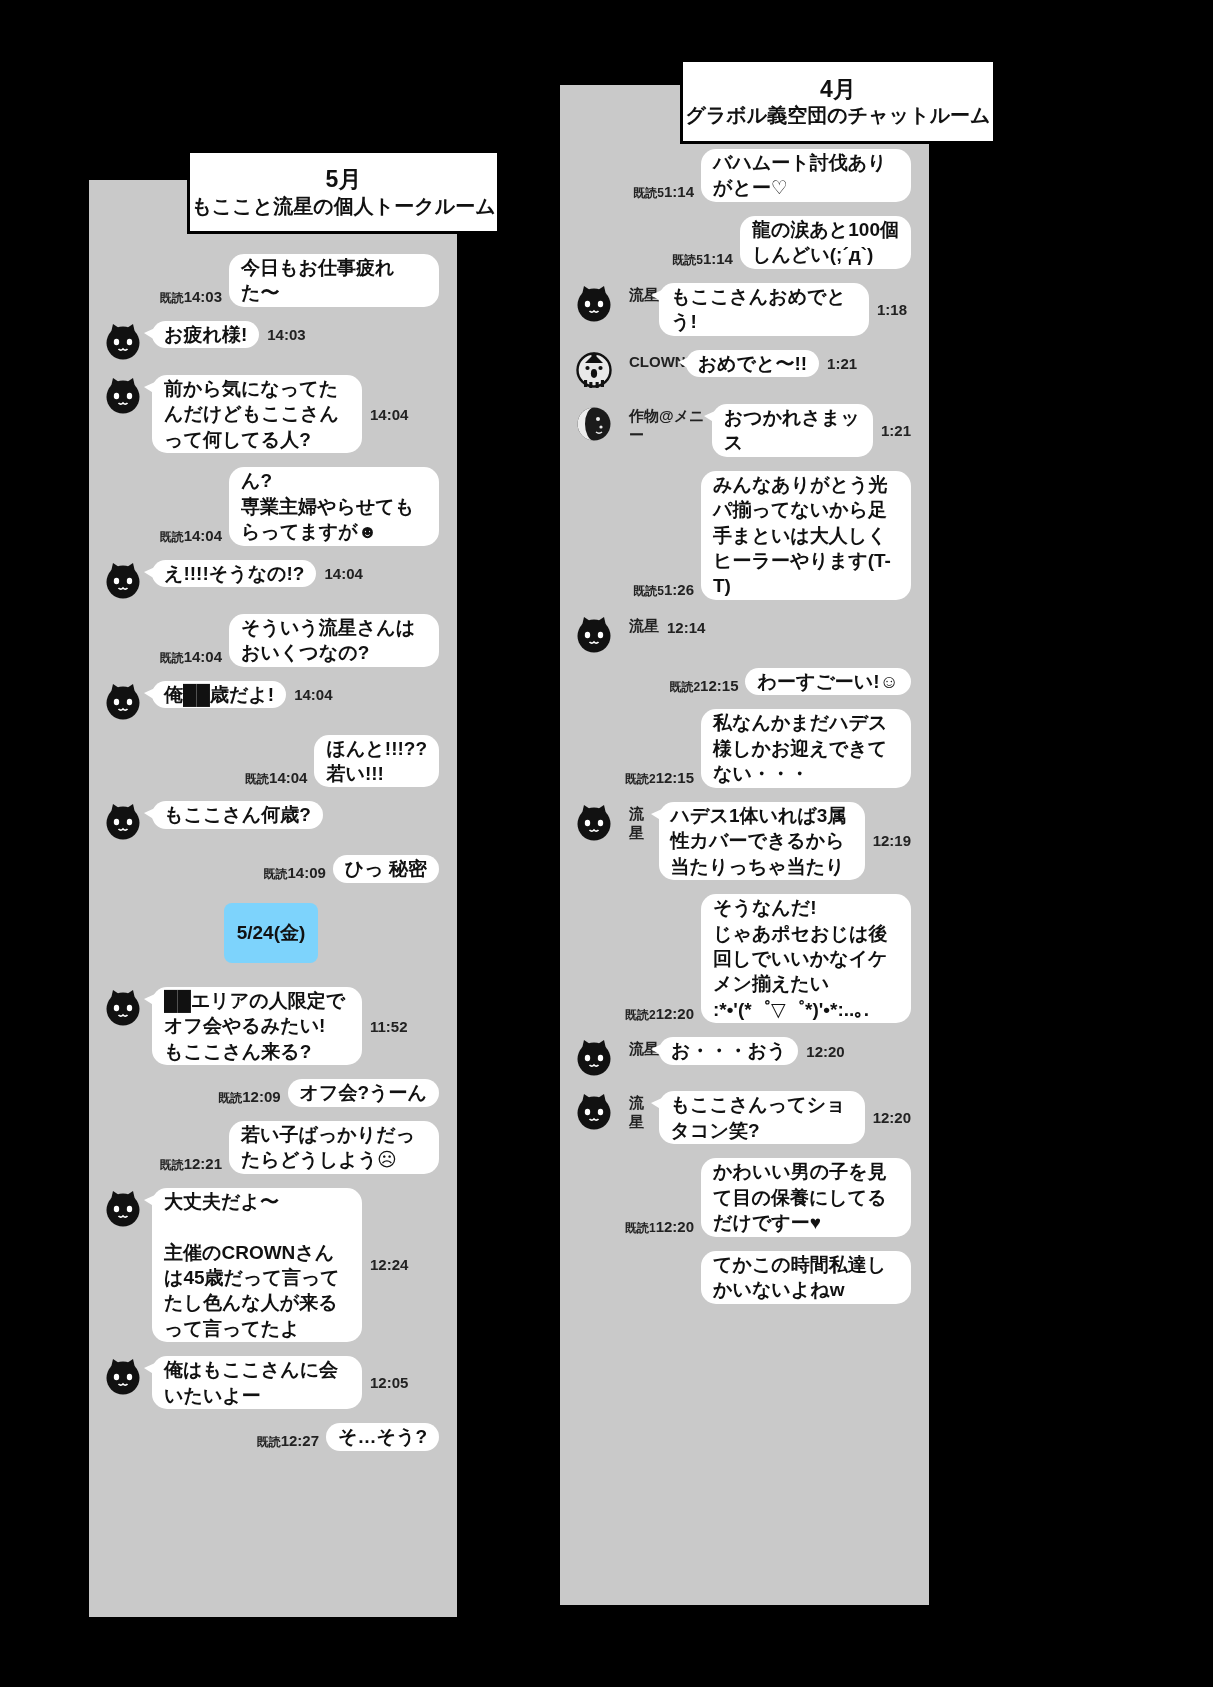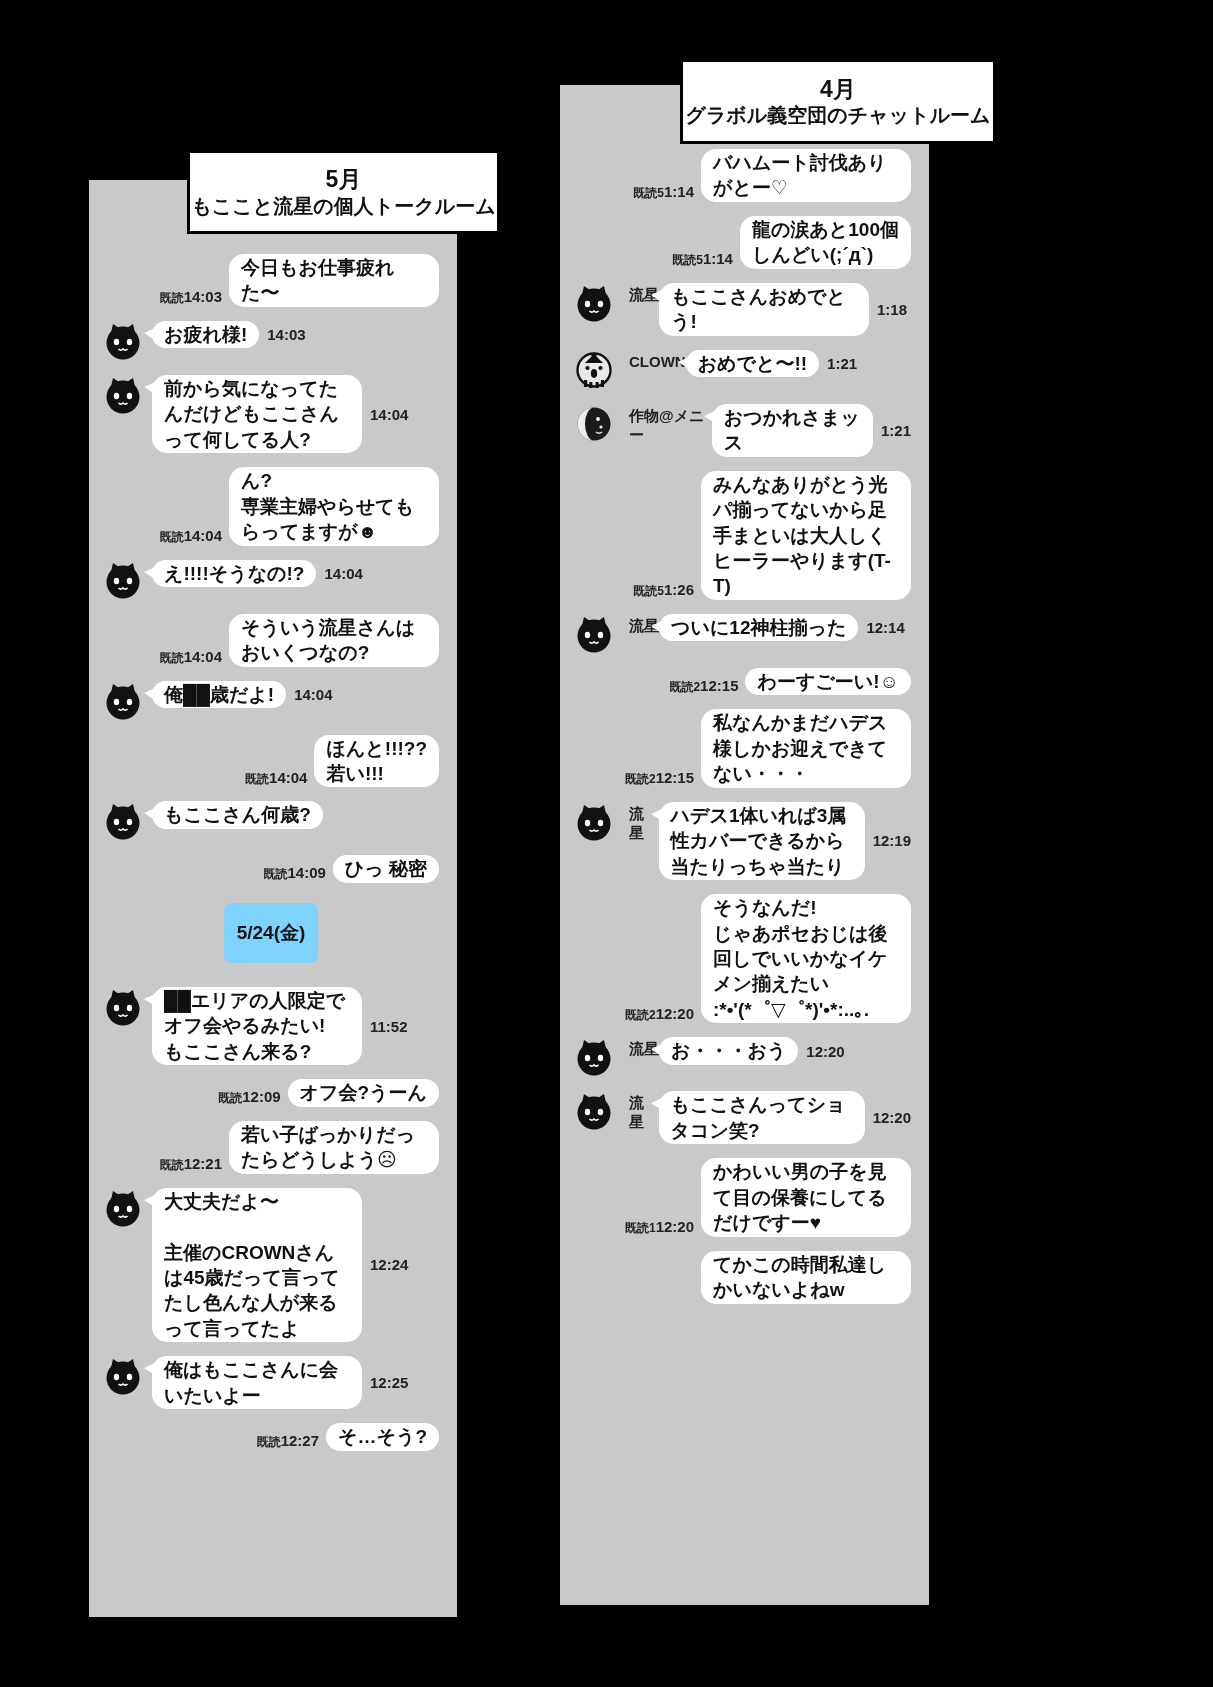--- a/index.html
+++ b/index.html
@@ -134,21 +134,20 @@
               <path d="M33 16 L30 3 L21 9 Z" fill="#111"></path>
               <circle cx="20" cy="22" r="16.5" fill="#111"></circle>
               <ellipse cx="13.5" cy="21" rx="2.7" ry="3.2" fill="#fff"></ellipse>
               <ellipse cx="26.5" cy="21" rx="2.7" ry="3.2" fill="#fff"></ellipse>
               <path d="M15.5 28 Q17.8 30.4 20 28 Q22.2 30.4 24.5 28" stroke="#fff" stroke-width="1.8" fill="none"></path>
             </svg>
           </div>
           <div class="mbody">
             <div class="name">流星</div>
             <div class="bline">
-              <div class="bubble">ついに12神柱揃った</div>
               <span class="mtime">12:14</span>
             </div>
           </div>
         </div>
         <div class="row out">
           <div class="meta">
             <span class="read">既読2</span>
             <span class="mtime">12:15</span>
           </div>
           <div class="bubble">わーすごーい!☺</div>
@@ -430,21 +429,21 @@
               <path d="M33 16 L30 3 L21 9 Z" fill="#111"></path>
               <circle cx="20" cy="22" r="16.5" fill="#111"></circle>
               <ellipse cx="13.5" cy="21" rx="2.7" ry="3.2" fill="#fff"></ellipse>
               <ellipse cx="26.5" cy="21" rx="2.7" ry="3.2" fill="#fff"></ellipse>
               <path d="M15.5 28 Q17.8 30.4 20 28 Q22.2 30.4 24.5 28" stroke="#fff" stroke-width="1.8" fill="none"></path>
             </svg>
           </div>
           <div class="mbody">
             <div class="bline">
               <div class="bubble">俺はもここさんに会いたいよー</div>
-              <span class="mtime">12:25</span>
+              <span class="mtime">12:05</span>
             </div>
           </div>
         </div>
         <div class="row out">
           <div class="meta">
             <span class="read">既読</span>
             <span class="mtime">12:27</span>
           </div>
           <div class="bubble">そ…そう?</div>
         </div>

